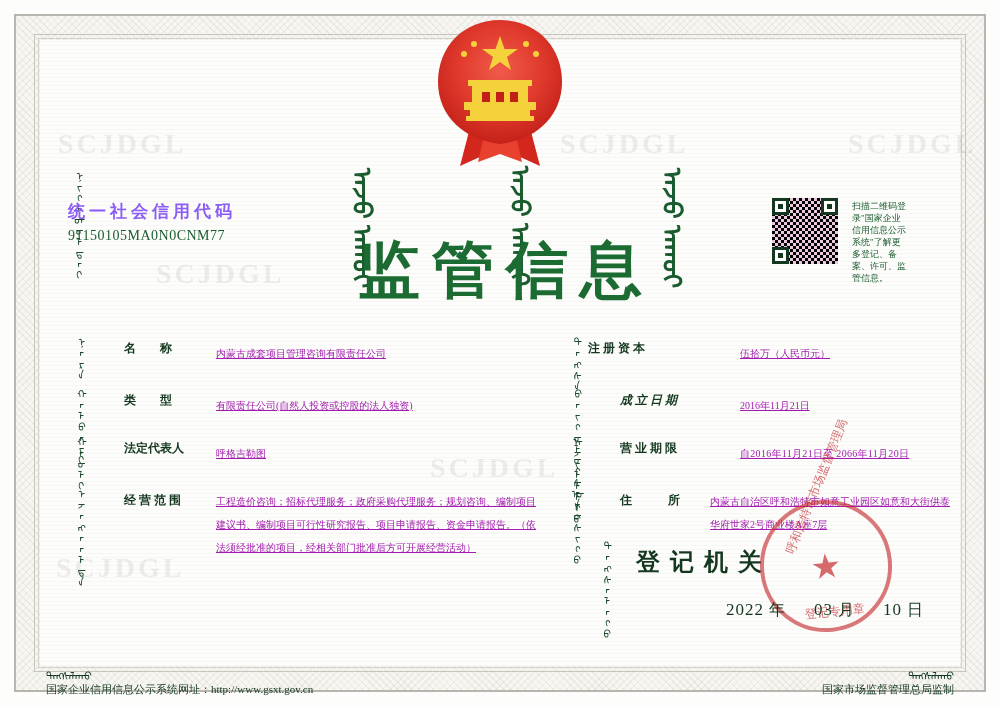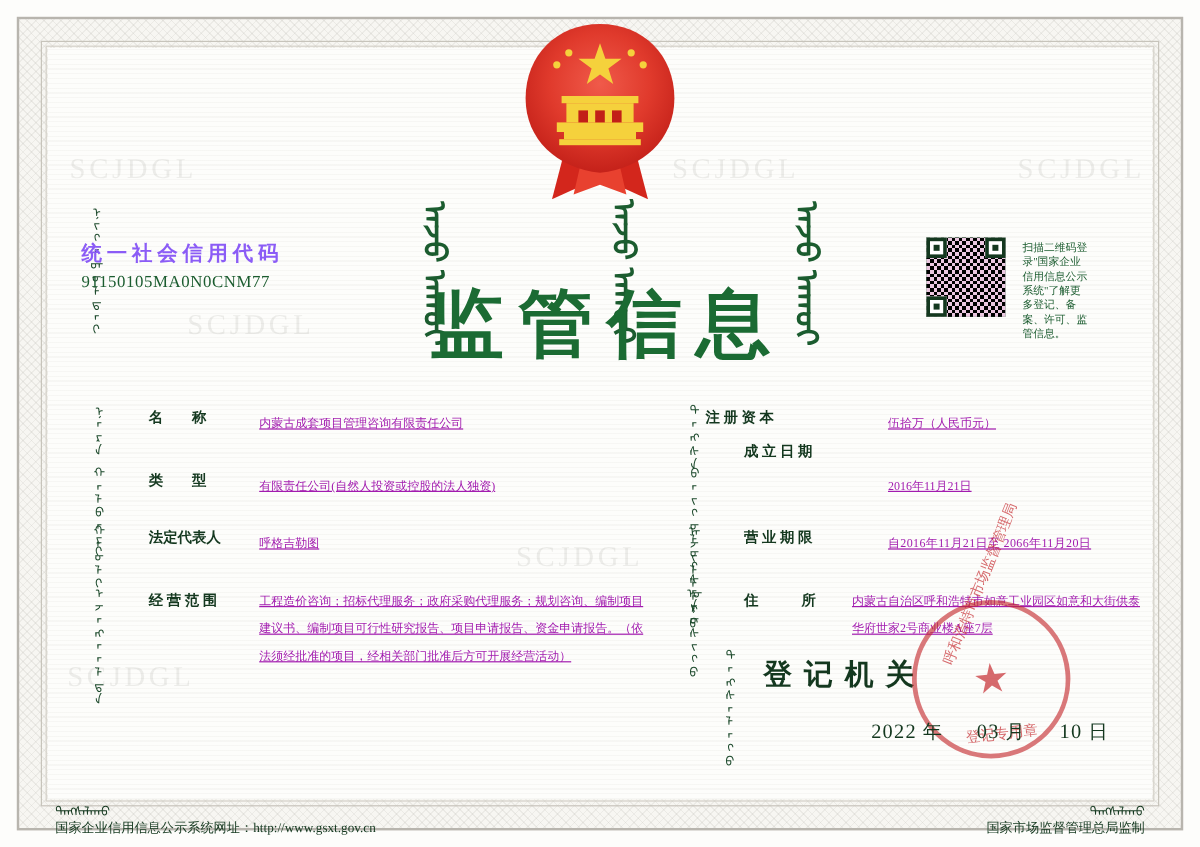--- a/index.html
+++ b/index.html
@@ -50,24 +50,24 @@
     width: 920px; height: 626px;
     background:
       repeating-linear-gradient(0deg, rgba(190,188,180,0.10) 0px, rgba(190,188,180,0.10) 1px, rgba(255,255,255,0) 1px, rgba(255,255,255,0) 4px),
       #fdfdfb;
   }
 
   
   .wm {
     position: absolute;
     font-family: "Liberation Serif", serif;
-    font-size: 24px;
+    font-size: 28px;
     letter-spacing: 3px;
     color: rgba(120,120,115,0.13);
-    font-weight: 400;
+    font-weight: 700;
     user-select: none;
     white-space: nowrap;
   }
 
   
   .emblem {
     position: absolute;
     left: 432px; top: 16px;
     width: 136px; height: 150px;
   }
@@ -352,21 +352,21 @@
 
   <div class="mong" style="left:70px; top:488px; height:26px;">ᠡᠵᠡᠩᠨᠡᠯᠲᠡ</div>
   <div class="flabel" style="left:124px; top:492px;">经 营 范 围</div>
   <div class="fvalue" style="left:216px; top:490px; width:322px;">工程造价咨询；招标代理服务；政府采购代理服务；规划咨询、编制项目建议书、编制项目可行性研究报告、项目申请报告、资金申请报告。（依法须经批准的项目，经相关部门批准后方可开展经营活动）</div>
 
   <div class="mong" style="left:566px; top:336px; height:24px;">ᠳᠠᠩᠰᠠ</div>
   <div class="flabel" style="left:588px; top:340px;">注 册 资 本</div>
   <div class="fvalue" style="left:740px; top:342px; width:210px;">伍拾万（人民币元）</div>
 
   <div class="mong" style="left:566px; top:388px; height:24px;">ᠪᠠᠢᠭᠤᠯᠤᠭᠰᠠᠨ</div>
-  <div class="flabel" style="left:620px; top:368px;">成 立 日 期</div>
+  <div class="flabel" style="left:620px; top:392px;font-style:italic;">成 立 日 期</div>
   <div class="fvalue" style="left:740px; top:394px; width:210px;">2016年11月21日</div>
 
   <div class="mong" style="left:566px; top:436px; height:24px;">ᠠᠵᠢᠯᠯᠠᠬᠤ</div>
   <div class="flabel" style="left:620px; top:440px;">营 业 期 限</div>
   <div class="fvalue num" style="left:740px; top:442px; width:218px;">自2016年11月21日至 2066年11月20日</div>
 
   <div class="mong" style="left:566px; top:488px; height:24px;">ᠣᠷᠣᠰᠢᠬᠤ</div>
   <div class="flabel" style="left:620px; top:492px;">住　　　所</div>
   <div class="fvalue" style="left:710px; top:490px; width:240px;">内蒙古自治区呼和浩特市如意工业园区如意和大街供泰华府世家2号商业楼A座7层</div>
 

